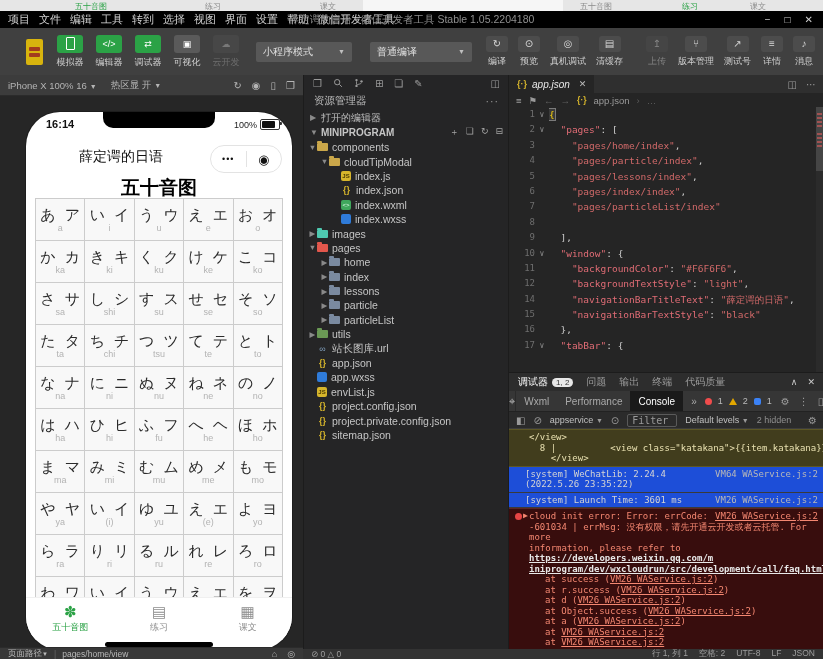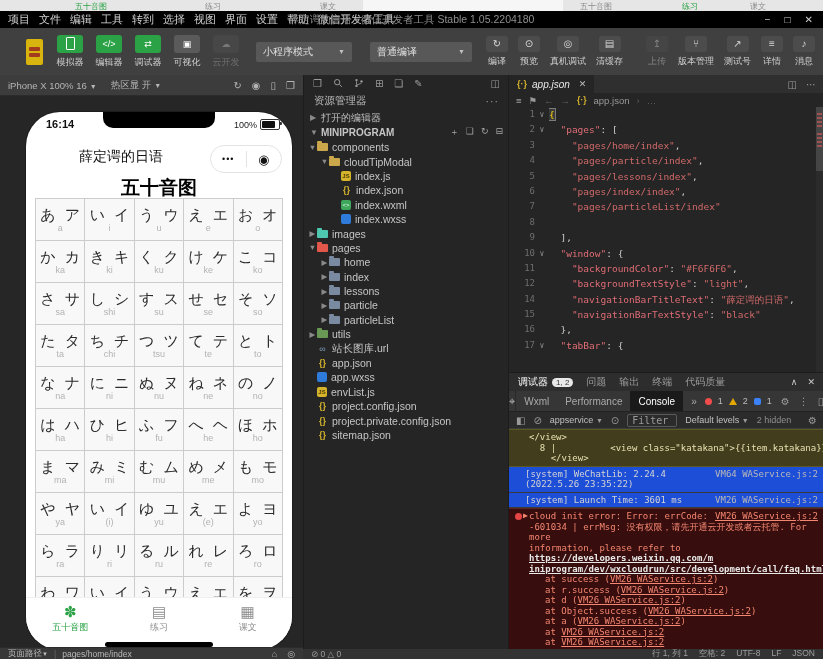--- a/index.html
+++ b/index.html
@@ -729,21 +729,21 @@
           <div class="ic">▦</div>
           <div class="lb">课文</div>
         </div>
       </div>
     <div id="home-ind"></div>
   </div>
 
   <div id="sim-bottom">
     <span><span>页面路径</span><span class="caret">▼</span></span>
     <span style="color:#666">|</span>
-    <span>pages/home/index</span>
+    <span>pages/home/view</span>
     <span class="r">
       <span>⌂</span>
       <span>◎</span>
     </span>
   </div>
 </div>
 
 <div id="explorer">
   <div id="act-row">
     <span>❐</span>

